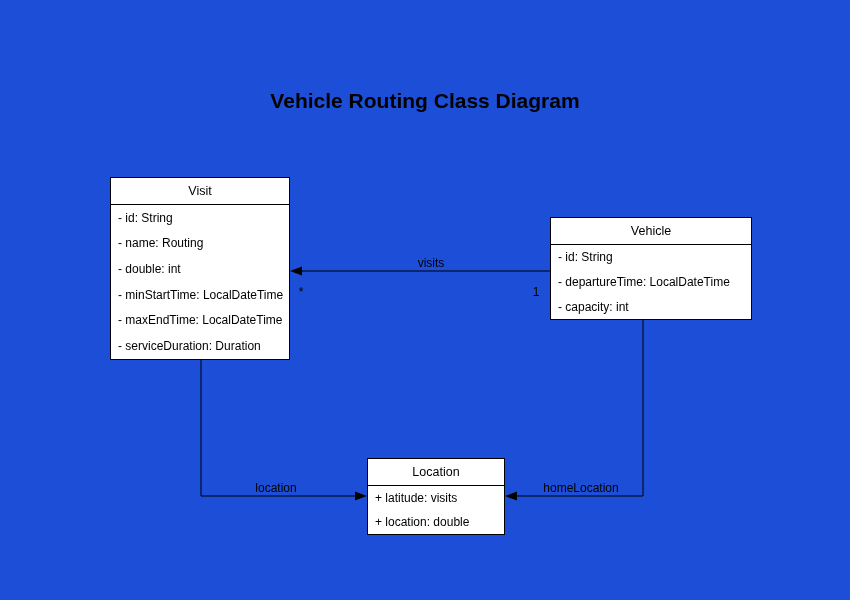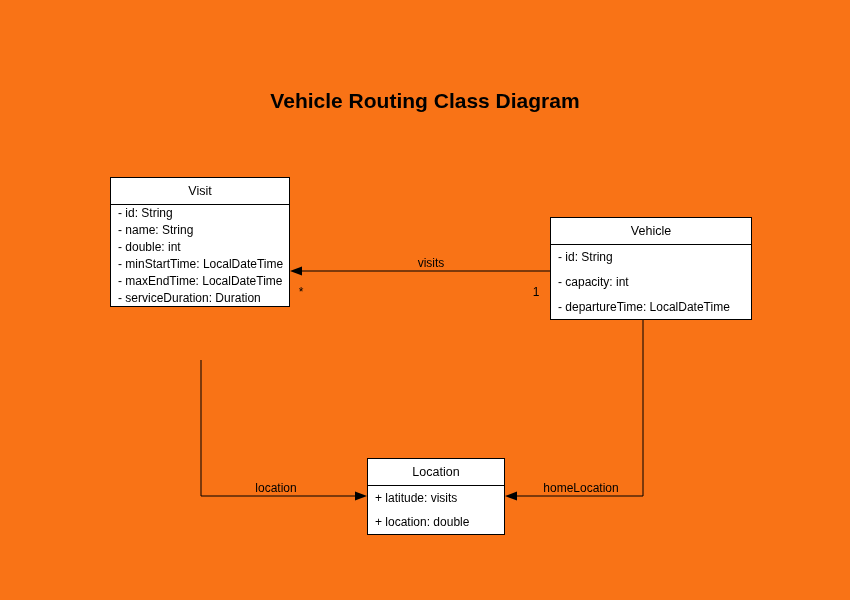--- a/index.html
+++ b/index.html
@@ -4,21 +4,21 @@
 <style>
   html, body {
     margin: 0;
     padding: 0;
     background: #ffffff;
   }
   .canvas {
     position: relative;
     width: 850px;
     height: 600px;
-    background: #f97316;
+    background: #1d4ed8;
     font-family: "Liberation Sans", sans-serif;
     color: #000000;
     overflow: hidden;
     text-decoration: underline;
   }
   .diagram-title {
     position: absolute;
     left: 0;
     right: 0;
     top: 88px;
@@ -75,21 +75,21 @@
     fill: #000000;
     stroke: none;
   }
   .edge-label {
     font-family: "Liberation Sans", sans-serif;
     font-size: 12px;
     fill: #000000;
     text-anchor: middle;
   }
   
-  #box-visit    { left: 110px; top: 177px; width: 180px; height: 130px; }
+  #box-visit    { left: 110px; top: 177px; width: 180px; height: 183px; }
   #box-vehicle  { left: 550px; top: 217px; width: 202px; height: 103px; }
   #box-location { left: 367px; top: 458px; width: 138px; height: 77px; }
 </style>
 </head>
 <body>
 
 <div class="canvas">
 
   <div class="diagram-title">Vehicle Routing Class Diagram</div>
 
@@ -113,34 +113,34 @@
       <polyline class="edge-line" points="643,320 643,496 515,496"></polyline>
       <polygon class="arrowhead" points="505,496 517,491.5 517,500.5"></polygon>
       <text class="edge-label" x="581" y="492">homeLocation</text>
     </g>
   </svg>
 
   <div id="box-visit" class="class-box">
     <div class="class-header">Visit</div>
     <div class="class-attrs">
       <div class="attr">- id: String</div>
-      <div class="attr">- name: String</div>
+      <div class="attr">- name: Routing</div>
       <div class="attr">- double: int</div>
       <div class="attr">- minStartTime: LocalDateTime</div>
       <div class="attr">- maxEndTime: LocalDateTime</div>
       <div class="attr">- serviceDuration: Duration</div>
     </div>
   </div>
 
   <div id="box-vehicle" class="class-box">
     <div class="class-header">Vehicle</div>
     <div class="class-attrs">
       <div class="attr">- id: String</div>
+      <div class="attr">- departureTime: LocalDateTime</div>
       <div class="attr">- capacity: int</div>
-      <div class="attr">- departureTime: LocalDateTime</div>
     </div>
   </div>
 
   <div id="box-location" class="class-box">
     <div class="class-header">Location</div>
     <div class="class-attrs">
       <div class="attr">+ latitude: visits</div>
       <div class="attr">+ location: double</div>
     </div>
   </div>

